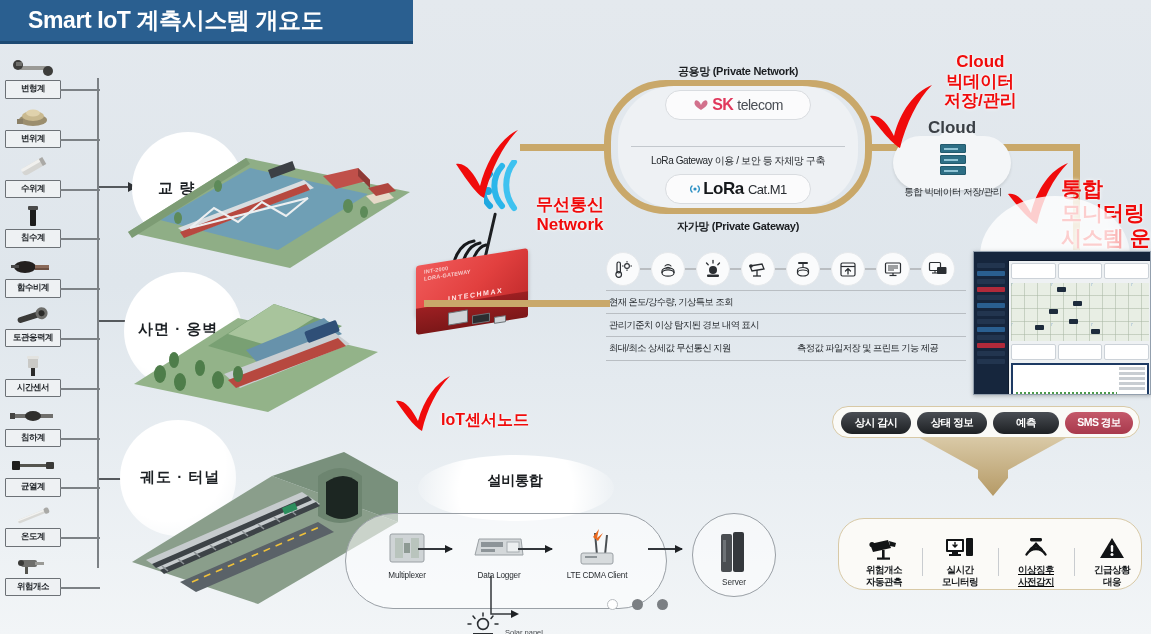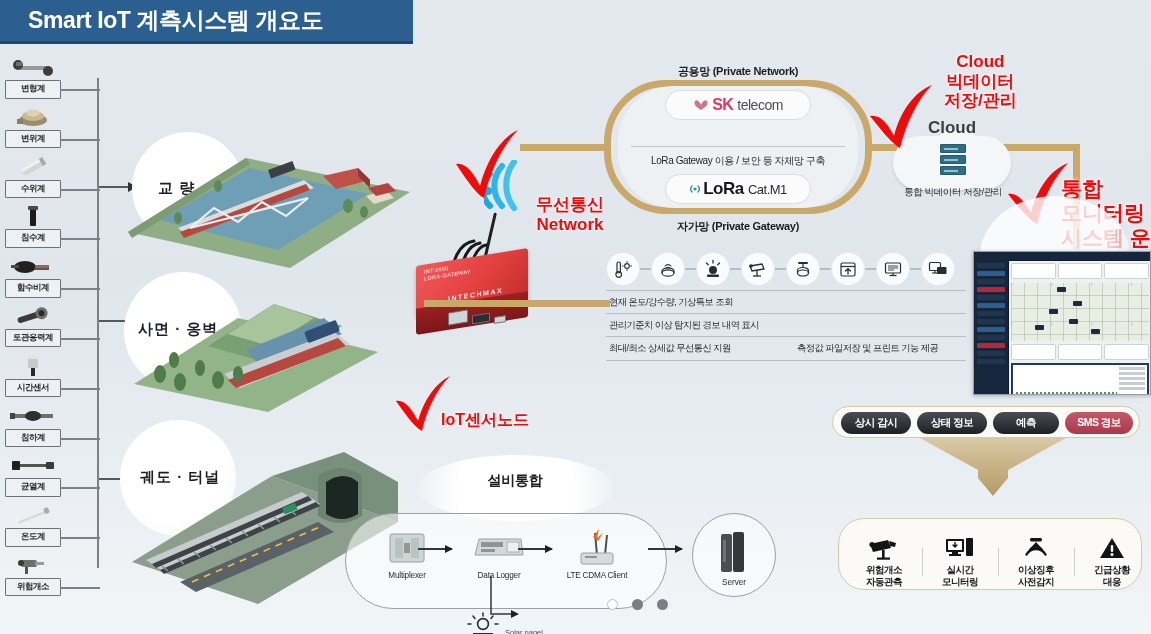--- a/index.html
+++ b/index.html
@@ -871,21 +871,21 @@
           <rect x="4" y="18" width="12" height="2" fill="#121416"></rect>
           <rect x="21" y="2" width="7" height="18" rx="1" fill="#121416"></rect>
         </svg>
     </div>
     <div class="oc-txt">
       <span>실시간</span><br><span>모니터링</span>
     </div>
   </div>
   <div class="oc-sep" style="left:998px;"></div>
 
-  <div class="outcome" style="left:998px;">
+  <div class="outcome" style="left:998px;text-decoration:underline;">
     <div class="oc-icon">
       <svg width="30" height="24" viewBox="0 0 30 24">
           <rect x="9" y="2" width="12" height="3.4" rx="1.4" fill="#121416"></rect>
           <path d="M15,6 L11.5,10 L18.5,10 z" fill="#121416"></path>
           <g fill="none" stroke="#121416" stroke-width="2.4" stroke-linecap="round">
             <path d="M9,14 a7,7 0 0 1 12,0"></path>
             <path d="M5.5,18.5 a11,11 0 0 1 19,0"></path>
             <path d="M12,11.5 a3.6,3.6 0 0 1 6,0"></path>
           </g>
         </svg>

